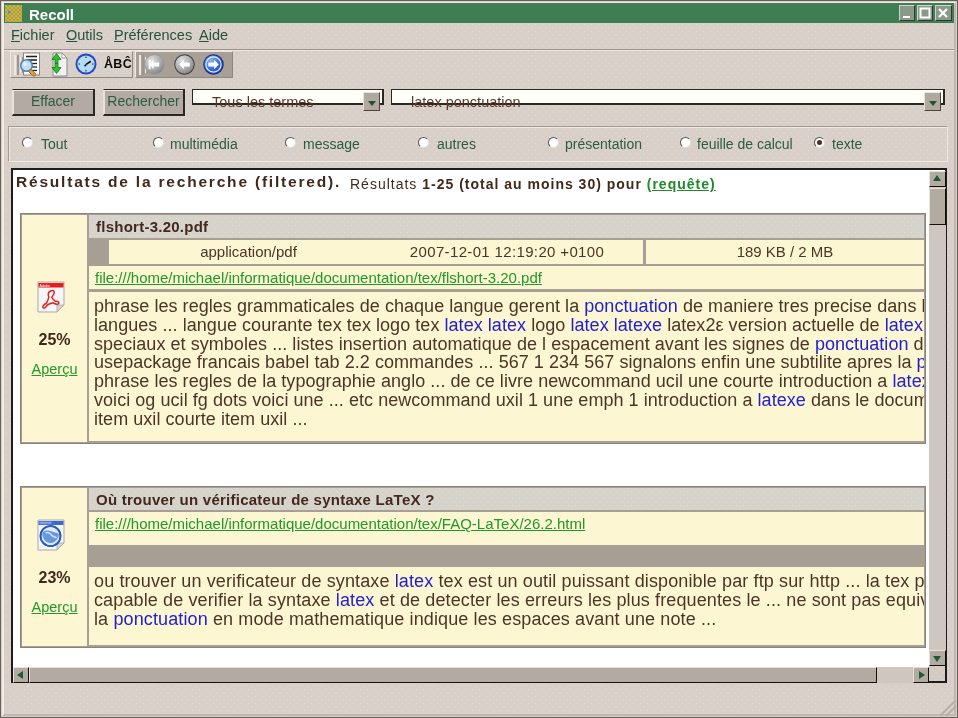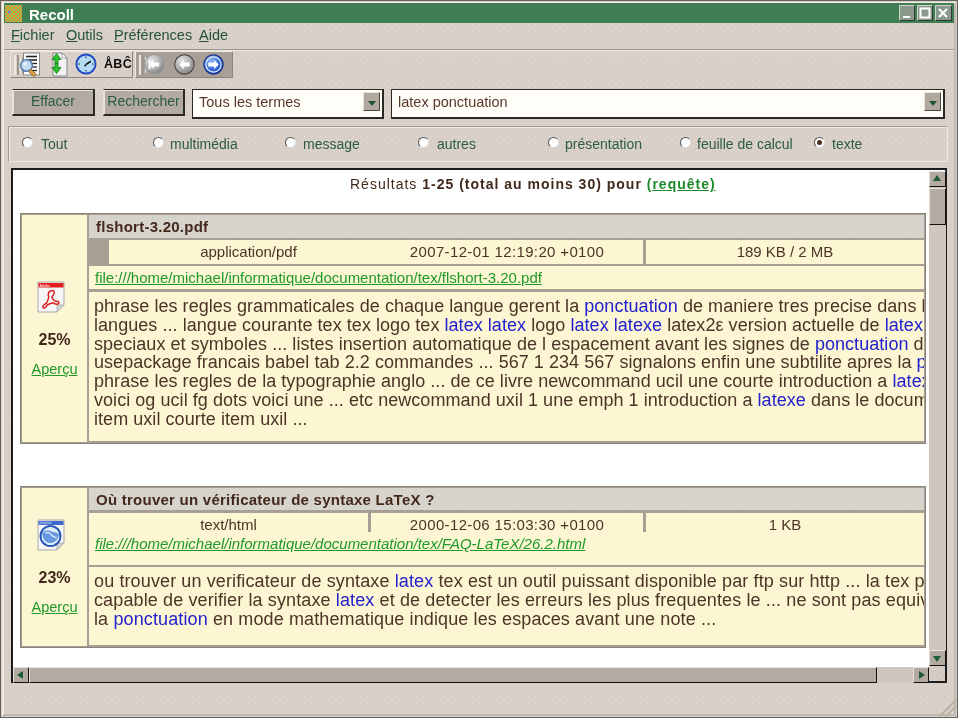--- a/index.html
+++ b/index.html
@@ -50,23 +50,23 @@
   border:1px solid #efe8e1; border-right-color:#8d867e; border-bottom-color:#8d867e; }
 .grip { position:absolute; width:5px; height:20px;
   border-left:2px solid #efe8e1; border-right:2px solid #9d968e;
   box-shadow: 4px 0 0 -2px #efe8e1, 6px 0 0 -2px #9d968e; }
 
 
 .btn { position:absolute; top:89px; height:27px; background:#b3aba3;
   border:1px solid #2a2822; border-left-color:#e9e2da; border-right-width:2px; border-bottom-width:2px;
   box-shadow:inset 1px 1px 0 #e9e2da;
   color:#2d5c40; font-size:14px; text-align:center; line-height:23px; }
-.combo { position:absolute; top:89px; height:30px; background:#fffef8;
+.combo { position:absolute; top:89px; height:16px; background:#fffef8;
   border:1px solid #2a2822; border-right-width:2px; border-bottom-width:2px;
-  color:#5b372b; font-size:14.5px; line-height:24px; padding-left:6px; }
+  color:#5b372b; font-size:14.5px; line-height:24px; padding-left:19px; }
 .combobtn { position:absolute; top:2px; right:2px; width:17px; height:19px;
   background:#b1a89f; border:1px solid; border-color:#e9e2da #4d473f #4d473f #e9e2da; }
 .combobtn:after { content:""; position:absolute; left:4px; top:8px;
   border:4px solid transparent; border-top:5px solid #23522f; border-bottom:none; }
 
 
 #radioframe { position:absolute; left:8px; top:126px; width:940px; height:36px;
   border:1px solid #a39b93; border-right-color:#f0e9e2; border-bottom-color:#f0e9e2;
   box-shadow:inset 1px 1px 0 #f0e9e2; }
 .radio { position:absolute; top:137px; width:11px; height:11px; border-radius:50%;
@@ -233,20 +233,22 @@
 <div class="rlabel" style="left:437px;">autres</div>
 <div class="radio" style="left:548px;"></div>
 <div class="rlabel" style="left:565px;">présentation</div>
 <div class="radio" style="left:680px;"></div>
 <div class="rlabel" style="left:697px;">feuille de calcul</div>
 <div class="radio sel" style="left:814px;"></div>
 <div class="rlabel" style="left:832px;">texte</div>
 
 <div id="pane"></div>
 <div id="content">
+  <div style="position:absolute; left:3px; top:3px; color:#42281b; font-size:15.5px; letter-spacing:1.8px;">
+    <b>Résultats de la recherche (filtered).</b></div>
   <div style="position:absolute; left:337px; top:6px; color:#42281b; font-size:14px; letter-spacing:1.0px;">Résultats <b>1-25 (total au moins 30) pour</b> <b><a class="glink" style="color:#1f8a29;">(requête)</a></b></div>
 </div>
 
 <div class="rtable" style="left:20px; top:213px; width:906px; height:231px;"></div>
 <div class="leftcell" style="left:22px; top:215px; width:65px; height:227px;">
   <svg style="position:absolute;left:15px;top:66px;" width="28" height="32" viewBox="0 0 28 32">
     <path d="M1 1 L27 1 L27 24 L20 31 L1 31 Z" fill="#f6f6f6" stroke="#a8a8a8" stroke-width="1"></path>
     <path d="M27 24 L20 24 L20 31 Z" fill="#d4d4d4" stroke="#a8a8a8" stroke-width="0.8"></path>
     <rect x="1.5" y="2" width="25" height="4.5" fill="#e41d1d"></rect>
     <text x="2.5" y="5.8" font-size="3.6" fill="#fff" font-family="Liberation Sans, sans-serif">Adobe</text>
@@ -274,21 +276,21 @@
     <path d="M8.5 14 C10.5 13 13.5 14 14.5 16 C15.8 18.2 18.5 17.2 19.5 19.2" fill="none" stroke="#cfe3f8" stroke-width="1.5"></path>
     <circle cx="13.5" cy="17" r="10" fill="none" stroke="#2a58b8" stroke-width="1.6"></circle>
   </svg>
   <div class="pct" style="position:absolute; left:0; width:100%; top:81px;">23%</div>
   <div style="position:absolute; left:0; width:100%; top:110px;"><a class="glink" style="font-size:14.5px;">Aperçu</a></div>
 </div>
 <div class="hcell" style="left:89px; top:488px; width:835px; height:22px;">Où trouver un vérificateur de syntaxe LaTeX ?</div>
 <div class="icell" style="left:89px; top:513px; width:279px; height:24px;">text/html</div>
 <div class="icell date" style="left:371px; top:513px; width:272px; height:24px;">2000-12-06 15:03:30 +0100</div>
 <div class="icell" style="left:646px; top:513px; width:278px; height:24px;">1 KB</div>
-<div class="lcell" style="left:89px; top:532px; width:835px; height:33px;font-style:italic;"><a class="glink">file:///home/michael/informatique/documentation/tex/FAQ-LaTeX/26.2.html</a></div>
+<div class="lcell" style="left:89px; top:512px; width:835px; height:33px;"><a class="glink">file:///home/michael/informatique/documentation/tex/FAQ-LaTeX/26.2.html</a></div>
 <div class="acell" style="left:89px; top:567px; width:835px; height:78px; letter-spacing:0.12px;">ou trouver un verificateur de syntaxe <b>latex</b> tex est un outil puissant disponible par ftp sur http ... la tex pour emacs est<br>capable de verifier la syntaxe <b>latex</b> et de detecter les erreurs les plus frequentes le ... ne sont pas equivalents a un seul gere<br>la <b>ponctuation</b> en mode mathematique indique les espaces avant une note ...</div>
 
 <div class="sb dots" style="left:929px; top:171px; width:17px; height:495px;"></div>
 <div class="sbbtn" style="left:929px; top:171px; width:17px; height:16px;">
   <div class="tri" style="left:3px; top:3px; border-bottom:6px solid #1d5c35; border-top:none;"></div>
   </div>
 <div class="sbthumb" style="left:929px; top:188px; width:17px; height:37px;"></div>
 <div class="sbbtn" style="left:929px; top:650px; width:17px; height:16px;">
   <div class="tri" style="left:3px; top:5px; border-top:6px solid #1d5c35; border-bottom:none;"></div>
   </div>

